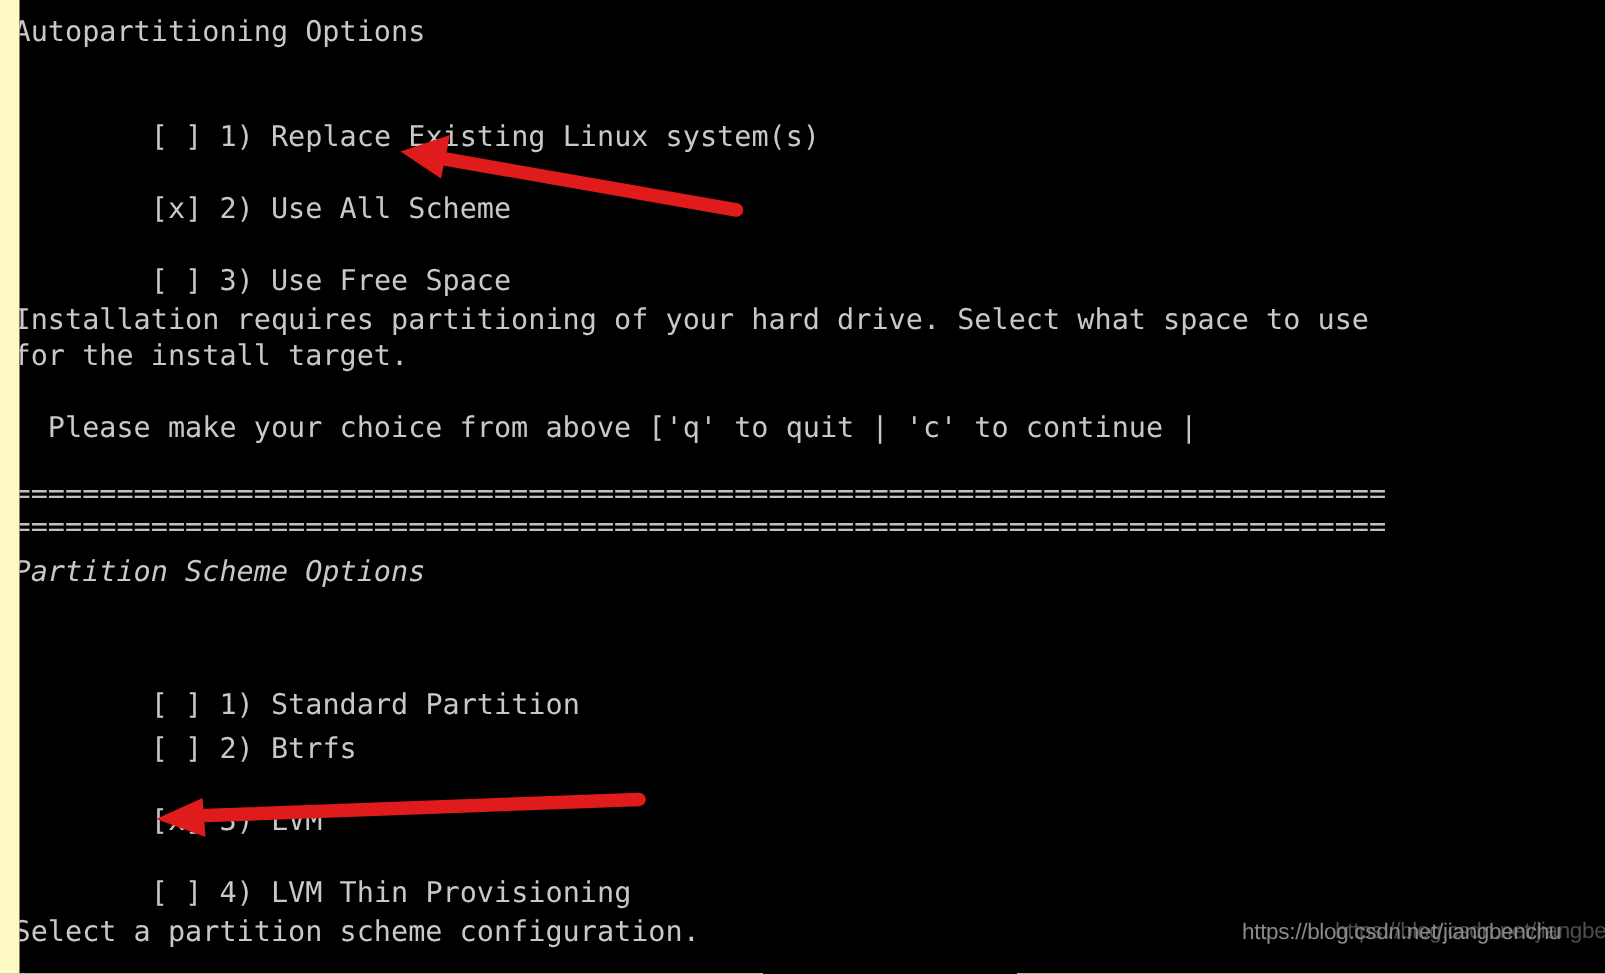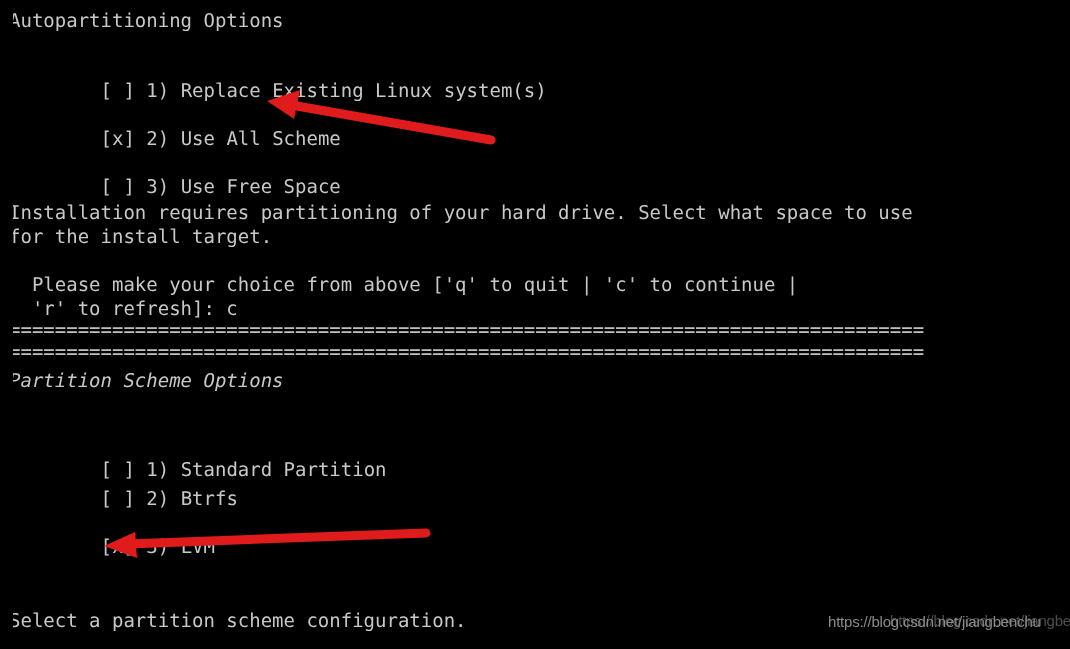--- a/index.html
+++ b/index.html
@@ -5,21 +5,21 @@
 <style>
   html, body {
     margin: 0;
     padding: 0;
     background: #ffffff;
   }
   #screen {
     position: relative;
     width: 1070px;
     height: 649px;
-    background: #000000;
+    background: #fef9c3;
     overflow: hidden;
     font-family: "DejaVu Sans Mono", "Liberation Mono", monospace;
   }
   
   #console {
     position: absolute;
     left: 13px;
     top: 0;
     width: 1057px;
     height: 649px;
@@ -100,40 +100,42 @@
       <div class="line" style="top:154px;">
         <span>[ ]</span><span> </span><span>3)</span><span> </span><span>Use Free Space</span>
       </div>
 
       <div class="line" style="top:202px;">Installation requires partitioning of your hard drive. Select what space to use</div>
 
       <div class="line" style="top:274px;">  Please make your choice from above ['q' to quit | 'c' to continue |</div>
 
       <div class="line" style="top:226px;">for the install target.</div>
 
-      <div class="line" style="top:298px;">  'r' to refresh]: c</div>
 
       <div class="sep" style="top:322px;">================================================================================</div>
 
       <div class="sep" style="top:344px;">================================================================================</div>
 
       <div class="line" style="top:370px;font-style:italic;">Partition Scheme Options</div>
 
       <div class="line" style="top:437px;">
         <span>[ ]</span><span> </span><span>1)</span><span> </span><span>Standard Partition</span>
       </div>
 
       <div class="line" style="top:466px;">
         <span>[ ]</span><span> </span><span>2)</span><span> </span><span>Btrfs</span>
       </div>
 
       <div class="line" style="top:514px;">
         <span>[x]</span><span> </span><span>3)</span><span> </span><span>LVM</span>
       </div>
 
+      <div class="line" style="top:562px;">
+        <span>[ ]</span><span> </span><span>4)</span><span> </span><span>LVM Thin Provisioning</span>
+      </div>
 
       <div class="line" style="top:610px;">Select a partition scheme configuration.</div>
 
     </div>
   </div>
 
   <svg class="arrow-layer" viewBox="0 0 1070 649">
     <g>
       <line x1="491" y1="140" x2="291" y2="105" stroke="#e01b1b" stroke-width="9" stroke-linecap="round"></line>
       <polygon points="267,101 300,90 294,119" fill="#e01b1b"></polygon>

